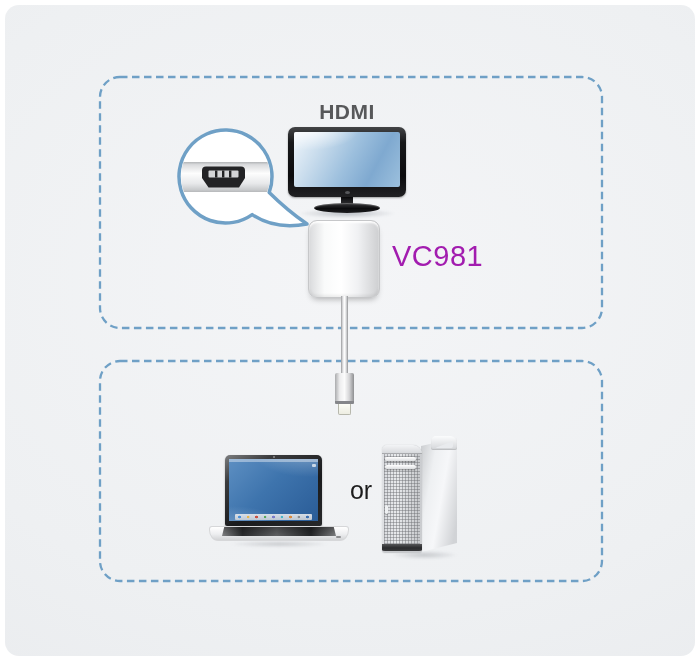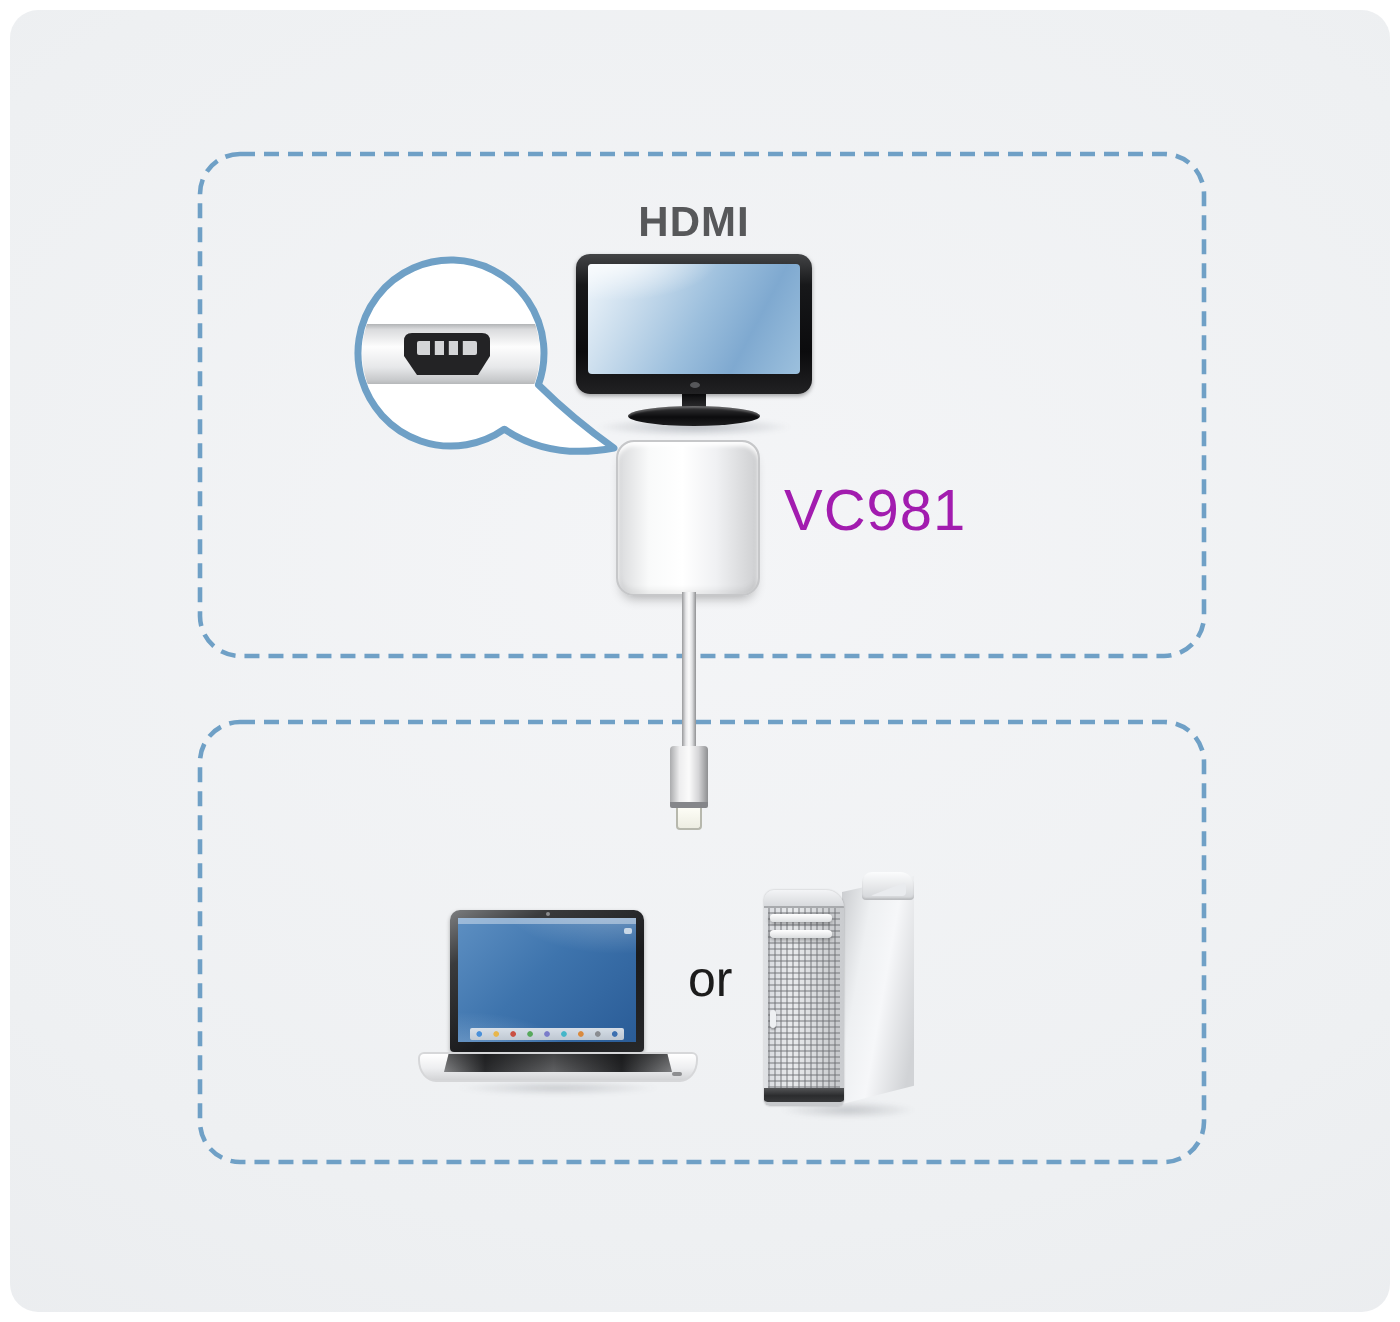--- a/index.html
+++ b/index.html
@@ -86,21 +86,21 @@
     border-radius:3px 3px 9px 9px / 3px 3px 11px 11px;border:1px solid #d6d7d9;
     background:linear-gradient(#ffffff 0%,#edeef0 55%,#d3d4d6 100%);}
   .lap-keys{position:absolute;left:12px;top:0;width:114px;height:9px;
     clip-path:polygon(2% 0, 98% 0, 100% 100%, 0% 100%);
     background:
       linear-gradient(to bottom, rgba(0,0,0,.30), rgba(0,0,0,0)),
       linear-gradient(to right,#828385 0%,#2a2b2d 18%,#606163 48%,#242527 78%,#7e7f81 100%);}
   .lap-light{position:absolute;right:7px;top:9px;width:5px;height:2px;border-radius:1px;background:#8d8e90;}
 
   
-  .or-label{position:absolute;left:344px;top:476px;width:34px;text-align:left;font-size:25px;color:#1c1c1c;z-index:5;}
+  .or-label{position:absolute;left:344px;top:476px;width:34px;text-align:center;font-size:25px;color:#1c1c1c;z-index:5;}
 
   
   .tower{position:absolute;left:379px;top:436px;width:92px;height:128px;z-index:3;}
   .tw-shadow{position:absolute;left:-2px;top:113px;width:94px;height:12px;border-radius:50%;
     background:radial-gradient(50% 50% at 50% 50%, rgba(50,55,65,.22) 0%, rgba(50,55,65,0) 72%);filter:blur(1px);}
   .tw-side{position:absolute;left:42px;top:2px;width:36px;height:114px;
     clip-path:polygon(0 7%, 100% 0, 100% 92%, 0 100%);
     background:linear-gradient(100deg,#c9cbce 0%,#eef0f2 30%,#f6f7f9 55%,#d1d3d6 90%);}
   .tw-handle{position:absolute;left:52px;top:0;width:26px;height:14px;border-radius:5px 7px 2px 2px;
     background:linear-gradient(#fbfcfd,#d3d5d8);box-shadow:inset 0 -1px 1px rgba(0,0,0,.12);}

